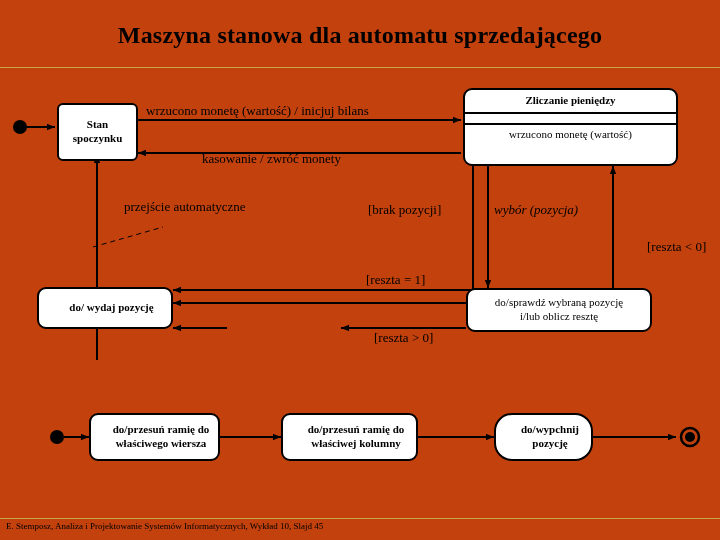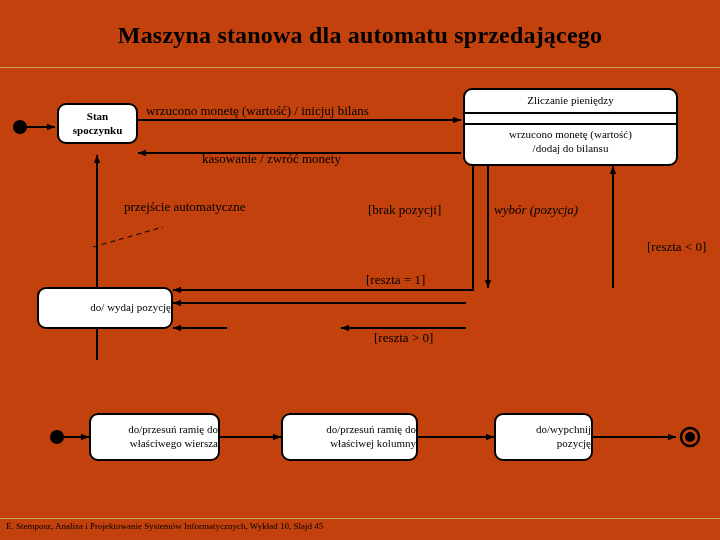--- a/index.html
+++ b/index.html
@@ -73,34 +73,35 @@
     flex-direction: column;
     align-items: center;
     justify-content: center;
     text-align: center;
     font-family: "Liberation Serif", serif;
     font-size: 11px;
     line-height: 1.25;
     color: #000000;
   }
   .node.left-align {
-    align-items: flex-end;
+    align-items: center;
     text-align: left;
     padding-left: 13px;
+    font-weight: bold;
   }
   .node-bold { font-weight: bold; }
 
   
   #state-counting {
     padding: 0;
     justify-content: flex-start;
   }
   #state-counting .sec-title {
     width: 100%;
-    font-weight: normal;
+    font-weight: bold;
     font-size: 11px;
     padding: 4px 0 4px 0;
     text-align: center;
     border-bottom: 2px solid #000000;
     box-sizing: border-box;
   }
   #state-counting .sec-empty {
     width: 100%;
     height: 11px;
     border-bottom: 2px solid #000000;
@@ -174,51 +175,54 @@
       </g>
 
       <circle cx="20" cy="52" r="7" fill="#000000"></circle>
 
       <circle cx="57" cy="362" r="7" fill="#000000"></circle>
 
       <circle cx="690" cy="362" r="9" fill="none" stroke="#000000" stroke-width="2.5"></circle>
       <circle cx="690" cy="362" r="5" fill="#000000"></circle>
     </svg>
 
-    <div class="node node-bold" id="state-idle" style="left:57px; top:28px; width:81px; height:41px;">
+    <div class="node node-bold" id="state-idle" style="left:57px; top:28px; width:81px; height:58px;border-radius:6px;">
       <div>Stan</div>
       <div>spoczynku</div>
     </div>
 
     <div class="node" id="state-counting" style="left:463px; top:13px; width:215px; height:78px;">
       <div class="sec-title">Zliczanie pieniędzy</div>
       <div class="sec-empty"></div>
       <div class="sec-body">
         <div>wrzucono monetę (wartość)</div>
-        <div>/dodaj do bilansu</div>
       </div>
     </div>
 
     <div class="node left-align" id="state-dispense-item" style="left:37px; top:212px; width:136px; height:42px;">
       <div>do/ wydaj pozycję</div>
     </div>
 
 
+    <div class="node" id="state-check-item" style="left:466px; top:213px; width:186px; height:44px;">
+      <div>do/sprawdź wybraną pozycję</div>
+      <div>i/lub oblicz resztę</div>
+    </div>
 
     <div class="node left-align" id="state-move-row" style="left:89px; top:338px; width:131px; height:48px;">
       <div>do/przesuń ramię do</div>
       <div>właściwego wiersza</div>
     </div>
 
     <div class="node left-align" id="state-move-column" style="left:281px; top:338px; width:137px; height:48px;">
       <div>do/przesuń ramię do</div>
       <div>właściwej kolumny</div>
     </div>
 
-    <div class="node left-align" id="state-push-item" style="left:494px; top:338px; width:99px; height:48px;">
+    <div class="node left-align" id="state-push-item" style="left:494px; top:338px; width:99px; height:48px;border-radius:18px;">
       <div>do/wypchnij</div>
       <div>pozycję</div>
     </div>
 
     <div class="edge-label" style="left:146px; top:28px;">wrzucono monetę (wartość) / inicjuj bilans</div>
 
     <div class="edge-label" style="left:202px; top:76px;">kasowanie / zwróć monety</div>
 
     <div class="edge-label" style="left:124px; top:124px;">przejście automatyczne</div>
 

